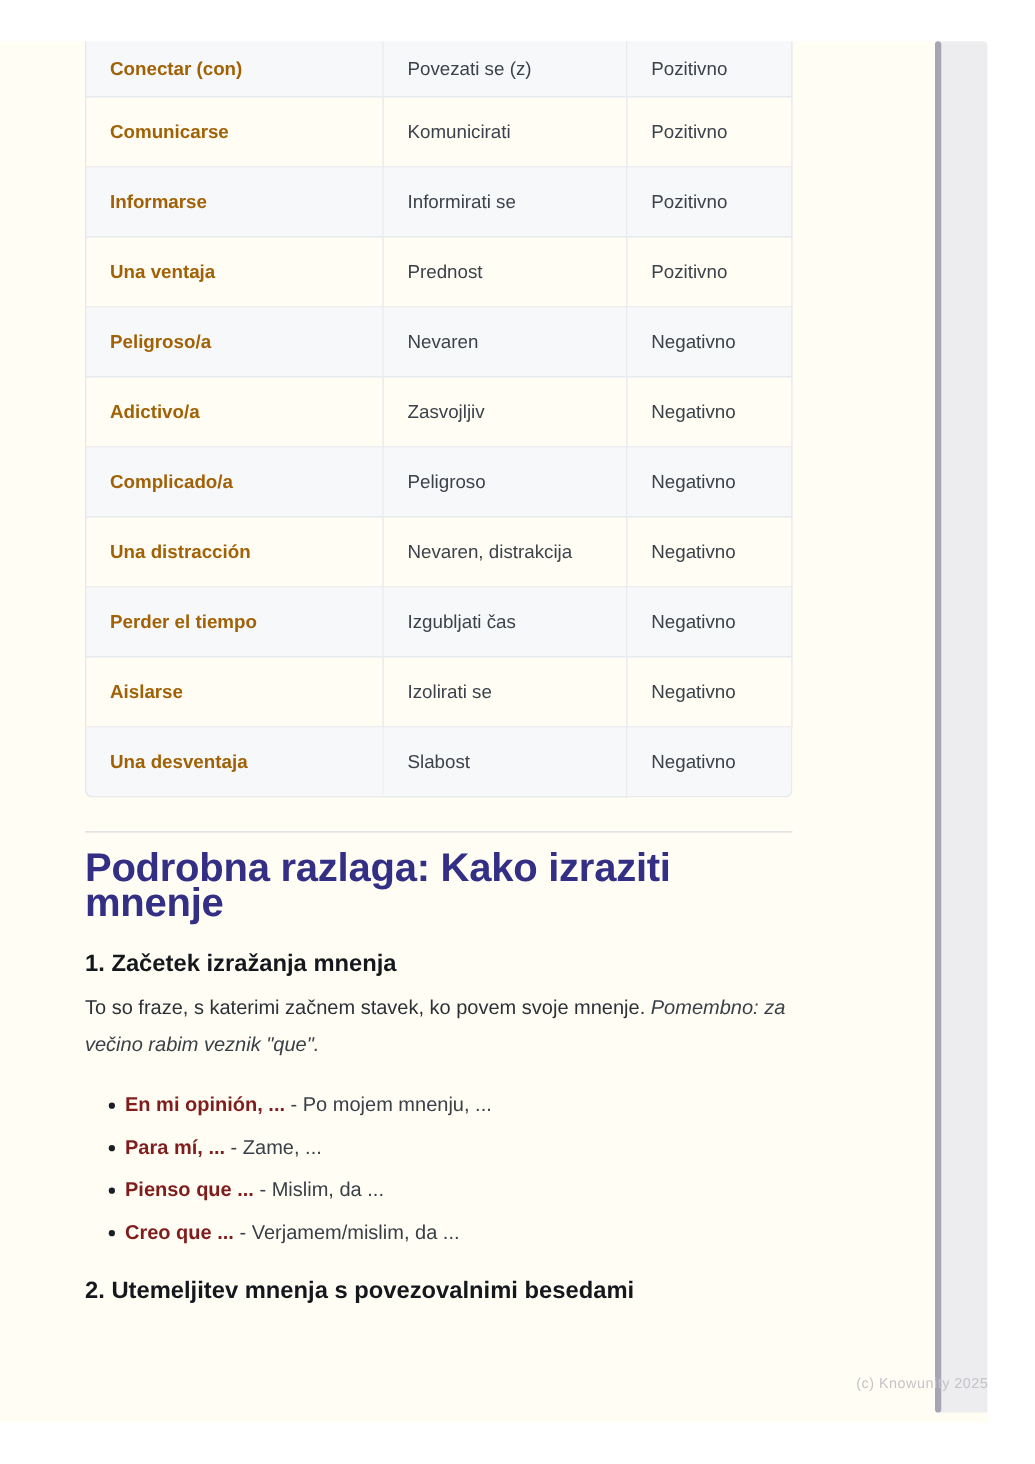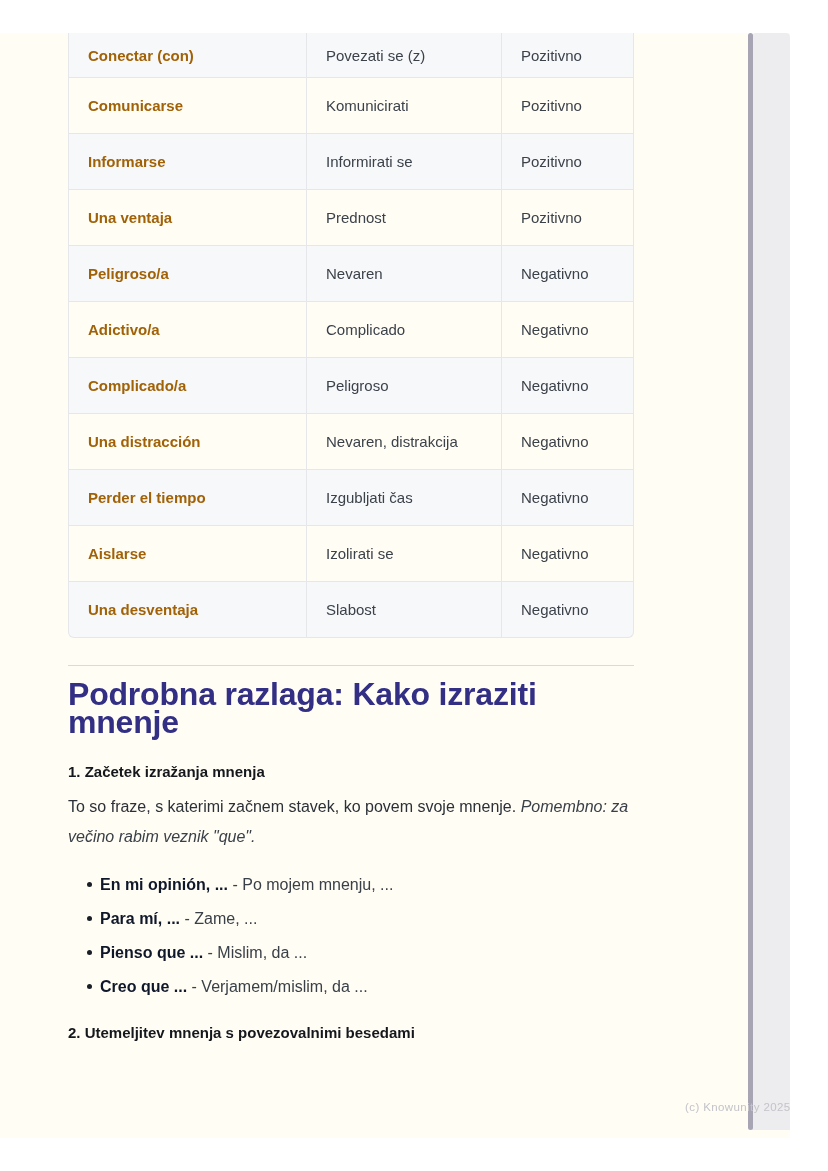--- a/index.html
+++ b/index.html
@@ -75,21 +75,21 @@
     margin: 24px 0 0 0;
     font-size: 16px;
     line-height: 24px;
     color: #2c3138;
   }
   p.para-tall { line-height: 30px; margin-top: 10px; }
   p.para-tall .em { font-style: italic; color: #3a4048; }
 
   h3.sub-heading {
     margin: 26px 0 0 0;
-    font-size: 15px;
+    font-size: 19px;
     line-height: 20px;
     font-weight: 700;
     color: #14171c;
   }
 
   ul.phrases {
     list-style: none;
     margin: 22px 0 0 0;
     padding: 0;
   }
@@ -102,21 +102,21 @@
     margin-bottom: 13px;
   }
   ul.phrases li::before {
     content: "";
     position: absolute;
     left: 19px; top: 8px;
     width: 5px; height: 5px;
     border-radius: 50%;
     background: #1a1f27;
   }
-  ul.phrases li strong { color: #0f172a; font-weight: 700; }
+  ul.phrases li strong { color: #7f1d1d; font-weight: 700; }
 
   
   .scroll-track {
     position: absolute;
     left: 752px; top: 33px;
     width: 38px; height: 1097px;
     background: #ededef;
     border-radius: 4px 4px 0 0;
   }
   .scroll-thumb {
@@ -170,21 +170,21 @@
             <td>Prednost</td>
             <td>Pozitivno</td>
           </tr>
           <tr>
             <td class="es">Peligroso/a</td>
             <td>Nevaren</td>
             <td>Negativno</td>
           </tr>
           <tr>
             <td class="es">Adictivo/a</td>
-            <td>Complicado</td>
+            <td>Zasvojljiv</td>
             <td>Negativno</td>
           </tr>
           <tr>
             <td class="es">Complicado/a</td>
             <td>Peligroso</td>
             <td>Negativno</td>
           </tr>
           <tr>
             <td class="es">Una distracción</td>
             <td>Nevaren, distrakcija</td>

